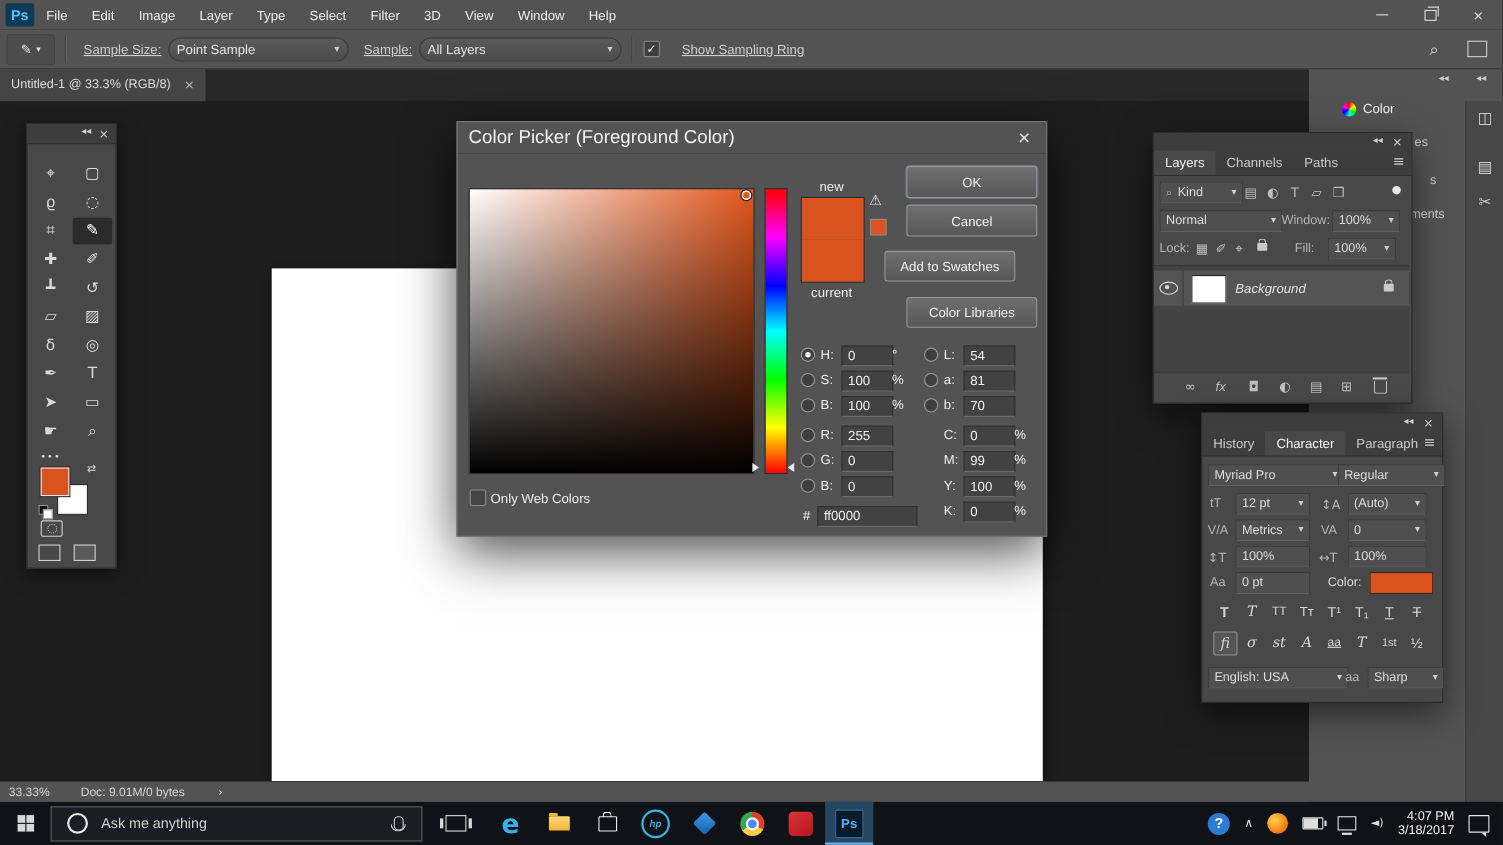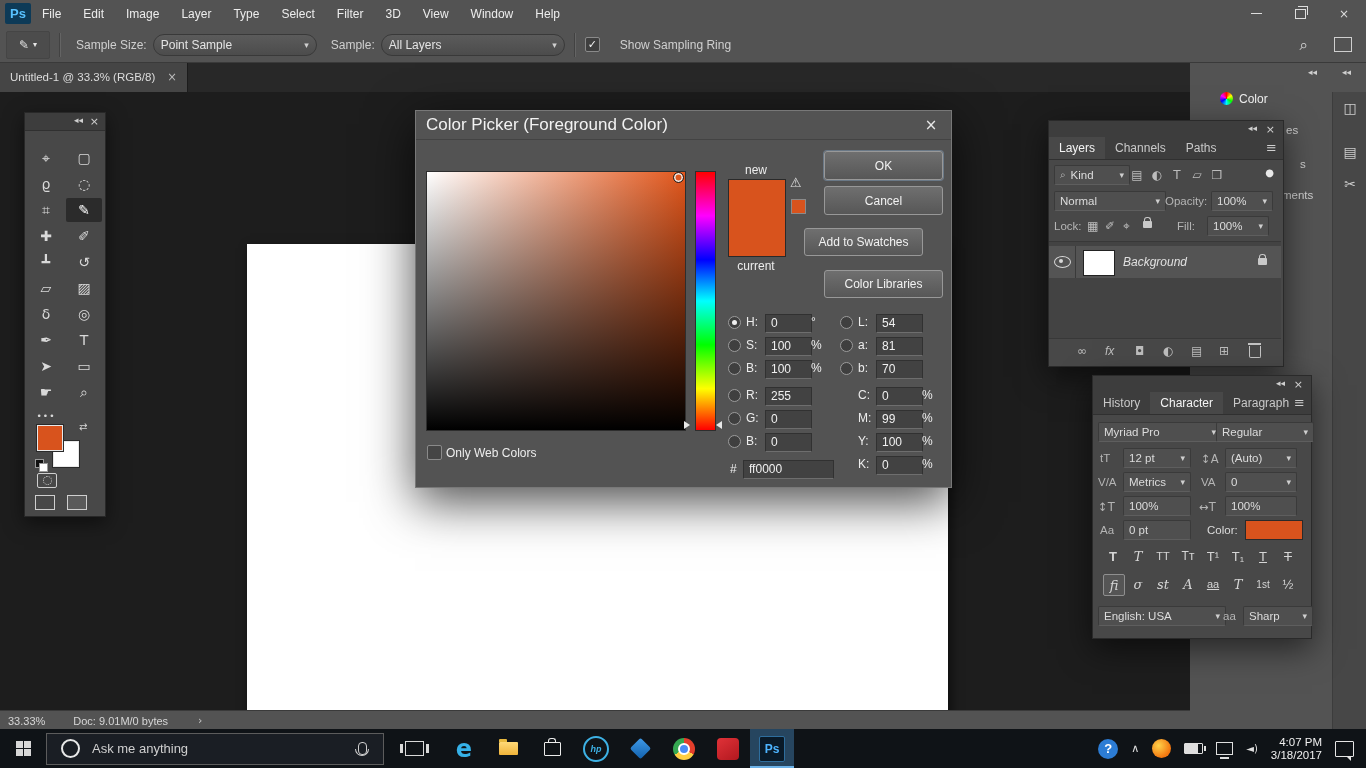--- a/index.html
+++ b/index.html
@@ -16,21 +16,21 @@
   .win-ctrls{margin-left:auto;display:flex;}
   .winbtn{width:44px;height:27px;display:flex;align-items:center;justify-content:center;color:#ddd;}
   .min-shape{width:11px;height:1.5px;background:#ddd;}
   .restore-shape{width:9px;height:8px;border:1.2px solid #ddd;position:relative;}
   .restore-shape::after{content:"";position:absolute;left:2px;top:-4px;width:9px;height:8px;border:1.2px solid #ddd;border-bottom:none;border-left:none;}
   #optionsbar{position:absolute;left:0;top:27px;width:1366px;height:35px;background:#535353;
     border-bottom:1px solid #3a3a3a;display:flex;align-items:center;z-index:29;}
   .vsep{width:1px;height:24px;background:#424242;border-right:1px solid #646464;margin:0 9px;}
   .toolbtn{width:42px;height:26px;margin-left:6px;display:flex;align-items:center;justify-content:center;gap:4px;
     border:1px solid #454545;border-radius:2px;background:#4c4c4c;}
-  .optlabel{color:#cfcfcf;margin:0 6px;}
+  .optlabel{color:#cfcfcf;margin:0 6px;text-decoration:underline;}
   .dropdown{height:20px;background:linear-gradient(#5b5b5b,#4c4c4c);border:1px solid #393939;border-radius:11px;
     display:flex;align-items:center;padding:0 7px;color:#e4e4e4;gap:8px;}
   .dd{font-size:9px;color:#cfcfcf;margin-left:auto;}
   .chk{width:13px;height:13px;background:#3f3f3f;border:1px solid #8a8a8a;border-radius:2px;
     display:flex;align-items:center;justify-content:center;font-size:11px;color:#f2f2f2;}
   #tabbar{position:absolute;left:0;top:62px;width:1190px;height:30px;background:#282828;z-index:3;}
   .doctab{height:30px;display:inline-flex;align-items:center;gap:12px;padding:0 10px;background:#454545;
     color:#dcdcdc;font-size:11.5px;border-right:1px solid #1c1c1c;}
   
   #pasteboard{position:absolute;left:0;top:92px;width:1190px;height:618px;background:#1d1d1d;z-index:1;}
@@ -201,21 +201,21 @@
   </div>
 </div>
 
 <div id="pasteboard">
   <div id="canvas"></div>
 </div>
 
 <div id="dock">
   <span class="p-hicon g" style="left:118px;top:5px;position:absolute">◂◂</span>
   <span class="p-hicon g" style="left:152px;top:5px;position:absolute">◂◂</span>
-  <div style="position:absolute;left:30px;top:30px;display:flex;align-items:flex-start">
+  <div style="position:absolute;left:30px;top:30px;display:flex;align-items:center">
     <span class="colorwheel"></span>
     <span style="color:#efefef">Color</span>
   </div>
   <span class="fragment" style="left:96px;top:62px">es</span>
   <span class="fragment" style="left:110px;top:96px">s</span>
   <span class="fragment" style="left:92px;top:127px">ments</span>
   <div id="dockstrip">
     <span class="strip-ico g" style="top:8px">◫</span>
     <span class="strip-ico g" style="top:52px">▤</span>
     <span class="strip-ico g" style="top:84px">✂</span>
@@ -367,21 +367,21 @@
     <span class="pico g" style="left:100px;top:9px;width:16px">◐</span>
     <span class="pico g" style="left:120px;top:9px;width:16px">T</span>
     <span class="pico g" style="left:140px;top:9px;width:16px">▱</span>
     <span class="pico g" style="left:160px;top:9px;width:16px">❒</span>
     <span class="g" style="position:absolute;right:7px;top:8px;color:#e8e8e8;font-size:10px">●</span>
 
     <div class="mini dim" style="left:5px;top:32px;width:100px">
       <span>Normal</span>
       <span class="dd g">▾</span>
     </div>
-    <span class="pl" style="left:116px;top:36px">Opacity:</span>
+    <span class="pl" style="left:116px;top:36px">Window:</span>
     <div class="mini dim" style="left:162px;top:32px;width:50px">
       <span>100%</span>
       <span class="dd g">▾</span>
     </div>
 
     <span class="pl" style="left:5px;top:61px">Lock:</span>
     <span class="pico g" style="left:38px;top:60px">▦</span>
     <span class="pico g" style="left:56px;top:60px">✐</span>
     <span class="pico g" style="left:74px;top:60px">⌖</span>
     <span class="padlock" style="position:absolute;left:94px;top:62px"></span>

